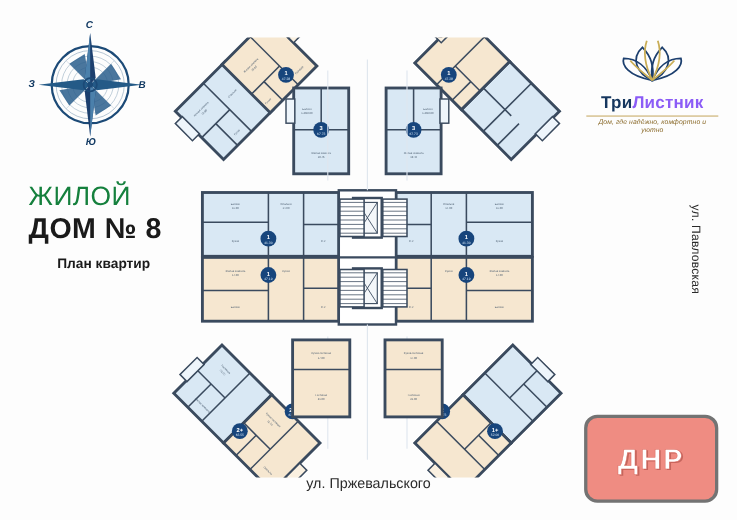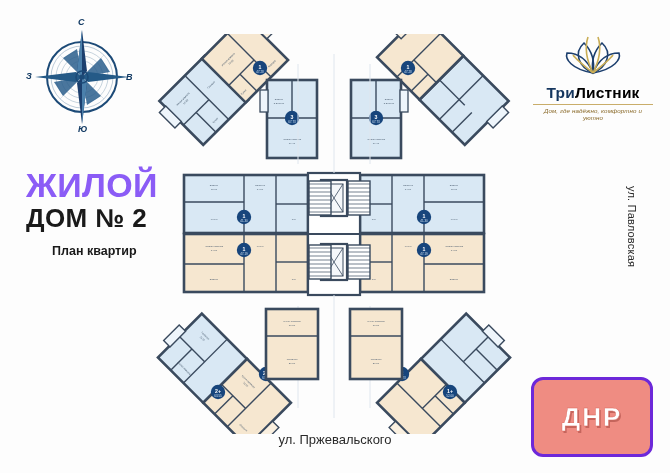--- a/index.html
+++ b/index.html
@@ -16,40 +16,40 @@
   .compass{position:absolute;left:26px;top:18px;width:112px;height:118px;}
   .compass svg{display:block;}
   .cmp-label{position:absolute;font-size:9px;font-style:italic;font-weight:bold;color:#123a63;}
   .cmp-n{left:52px;top:-1px;}
   .cmp-e{left:100px;top:54px;}
   .cmp-s{left:52px;top:106px;}
   .cmp-w{left:0px;top:53px;}
 
   
   .title-block{position:absolute;left:26px;top:166px;}
-  .title-1{font-size:34px;font-weight:bold;color:#8b5cf6;letter-spacing:.4px;line-height:1.12;}
+  .title-1{font-size:24px;font-weight:normal;color:#15803d;letter-spacing:.4px;line-height:1.12;}
   .title-2{font-size:26px;font-weight:bold;color:#1a1a1a;letter-spacing:.4px;line-height:1.12;}
   .subtitle{font-size:12.5px;font-weight:bold;color:#1a1a1a;margin-top:11px;padding-left:26px;}
 
   
   .brand{position:absolute;left:533px;top:33px;width:120px;height:82px;text-align:center;}
   .brand-mark{height:46px;}
   .brand-name{font-size:15.5px;font-weight:bold;color:#15365e;letter-spacing:.2px;margin-top:1px;}
-  .brand-name .t2{color:#000000;}
+  .brand-name .t2{color:#8b5cf6;}
   .brand-tag{font-size:6.2px;font-style:italic;color:#8a6a2a;letter-spacing:.1px;margin-top:2px;
              border-top:1px solid #c9ad6a;padding-top:2px;display:inline-block;}
 
   
   .street-right{position:absolute;left:626px;top:186px;font-size:11px;color:#2a2a2a;
     writing-mode:vertical-rl;text-orientation:mixed;letter-spacing:.2px;}
   .street-bottom{position:absolute;left:0;right:0;top:432px;text-align:center;font-size:13px;color:#2a2a2a;}
 
   
   .wm{position:absolute;left:531px;top:377px;width:122px;height:80px;}
-  .wm-box{width:100%;height:100%;background:#ef8c82;border:3px solid #6d28d9;border-radius:12px;
+  .wm-box{width:100%;height:100%;background:#ef8c82;border:3px solid #737373;border-radius:12px;
           box-sizing:border-box;display:flex;flex-direction:column;align-items:center;justify-content:center;gap:1px;}
   .wm-row{font-size:26px;font-weight:bold;color:#ffffff;letter-spacing:2px;line-height:1;
           text-shadow:1.5px 1.5px 0 rgba(120,30,22,.35);-webkit-text-stroke:.4px #d9655b;}
 
   
   .plan{position:absolute;left:148px;top:34px;width:372px;height:400px;}
   .plan svg{display:block;}
   .badge-txt{font-size:5.2px;font-weight:bold;fill:#ffffff;text-anchor:middle;}
   .badge-sub{font-size:3.0px;fill:#cfe2f3;text-anchor:middle;}
   .rm{font-size:2.5px;fill:#46586b;text-anchor:middle;}
@@ -94,21 +94,21 @@
       </g>
     </svg>
     <span class="cmp-label cmp-n">С</span>
     <span class="cmp-label cmp-e">В</span>
     <span class="cmp-label cmp-s">Ю</span>
     <span class="cmp-label cmp-w">З</span>
   </div>
 
   <div class="title-block">
     <div class="title-1">ЖИЛОЙ</div>
-    <div class="title-2">ДОМ № 2</div>
+    <div class="title-2">ДОМ № 8</div>
     <div class="subtitle">План квартир</div>
   </div>
 
   <div class="brand">
     <svg class="brand-mark" width="120" height="46" viewBox="0 0 120 46">
       <g transform="translate(60,24)" fill="none" stroke-width="1.6">
         <path d="M0,16 C-14,10 -20,-4 -9,-14 C-1,-6 2,4 0,16 Z" stroke="#1c3f6e"></path>
         <path d="M0,16 C14,10 20,-4 9,-14 C1,-6 -2,4 0,16 Z" stroke="#1c3f6e"></path>
         <path d="M0,16 C-22,12 -28,2 -26,-4 C-14,-4 -5,4 0,16 Z" stroke="#1c3f6e"></path>
         <path d="M0,16 C22,12 28,2 26,-4 C14,-4 5,4 0,16 Z" stroke="#1c3f6e"></path>

